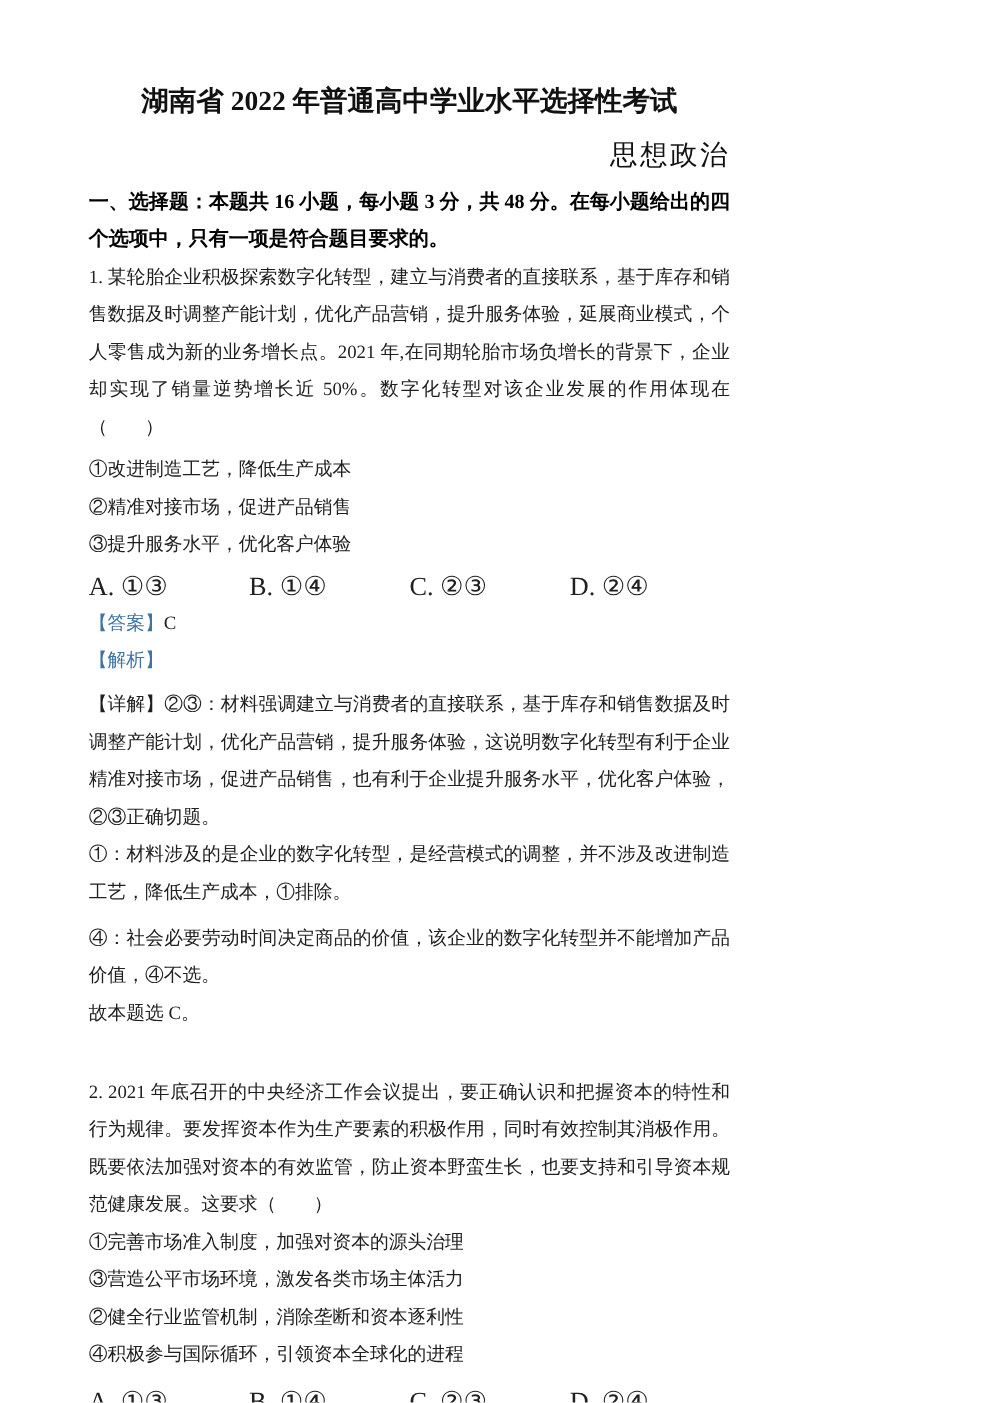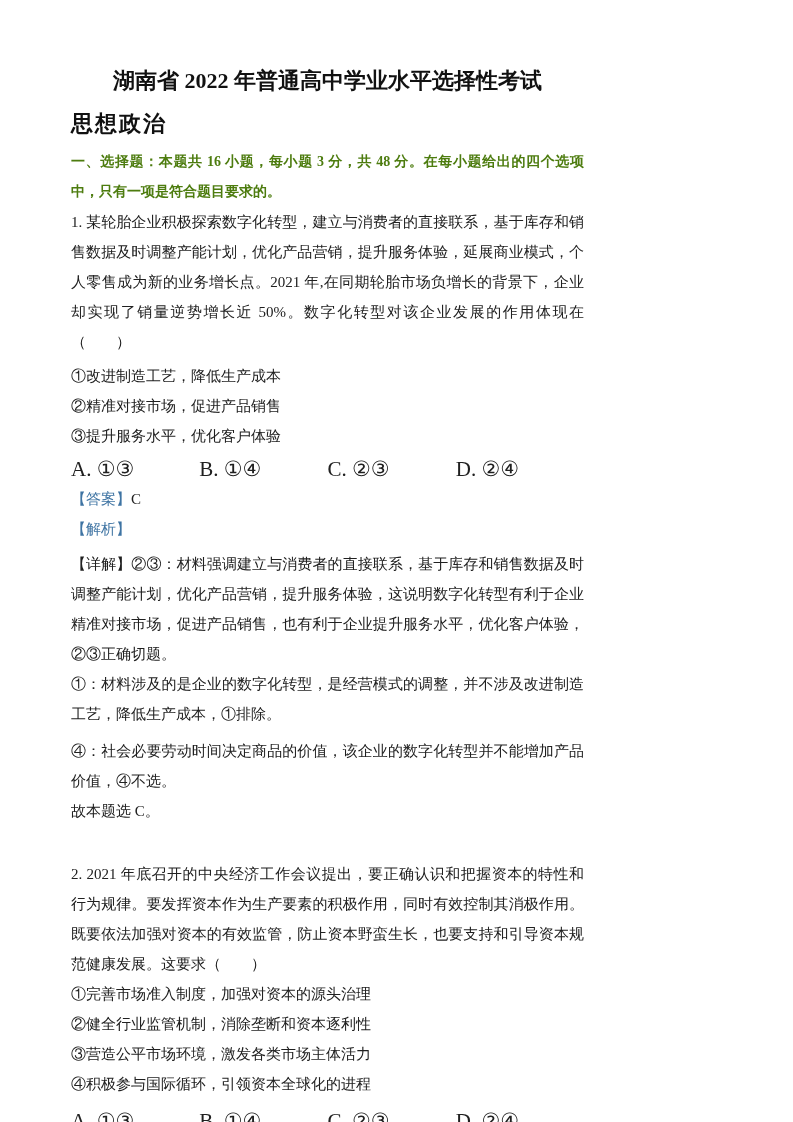--- a/index.html
+++ b/index.html
@@ -26,32 +26,32 @@
     font-size: 22px;
     line-height: 26px;
     font-weight: bold;
     text-align: center;
     color: #111111;
   }
   .doc-subtitle {
     margin: 17px 0 0 0;
     font-size: 22px;
     line-height: 26px;
-    font-weight: bold;
-    text-align: left;
+    font-weight: normal;
+    text-align: right;
     letter-spacing: 2px;
     color: #111111;
   }
   .section-header {
     margin: 10px 0 0 0;
-    font-size: 14px;
+    font-size: 16px;
     line-height: 30px;
     font-weight: bold;
     text-align: justify;
-    color: #4d7c0f;
+    color: #000000;
   }
   p { margin: 0; }
   .body-text {
     font-size: 15px;
     line-height: 30px;
   }
   .stem {
     text-align: justify;
   }
   .options-group { margin-top: 4px; }
@@ -103,22 +103,22 @@
     <p class="body-text">故本题选 C。</p>
   </section>
 
   <div class="para-gap"></div>
 
   <section>
     <p class="body-text stem">2. 2021 年底召开的中央经济工作会议提出，要正确认识和把握资本的特性和行为规律。要发挥资本作为生产要素的积极作用，同时有效控制其消极作用。既要依法加强对资本的有效监管，防止资本野蛮生长，也要支持和引导资本规范健康发展。这要求（　　）</p>
 
     <div>
       <p class="body-text">①完善市场准入制度，加强对资本的源头治理</p>
+      <p class="body-text">③营造公平市场环境，激发各类市场主体活力</p>
       <p class="body-text">②健全行业监管机制，消除垄断和资本逐利性</p>
-      <p class="body-text">③营造公平市场环境，激发各类市场主体活力</p>
       <p class="body-text">④积极参与国际循环，引领资本全球化的进程</p>
     </div>
 
     <div class="choices-row q2">
       <span>A. ①③</span>
       <span>B. ①④</span>
       <span>C. ②③</span>
       <span>D. ②④</span>
     </div>
   </section>

